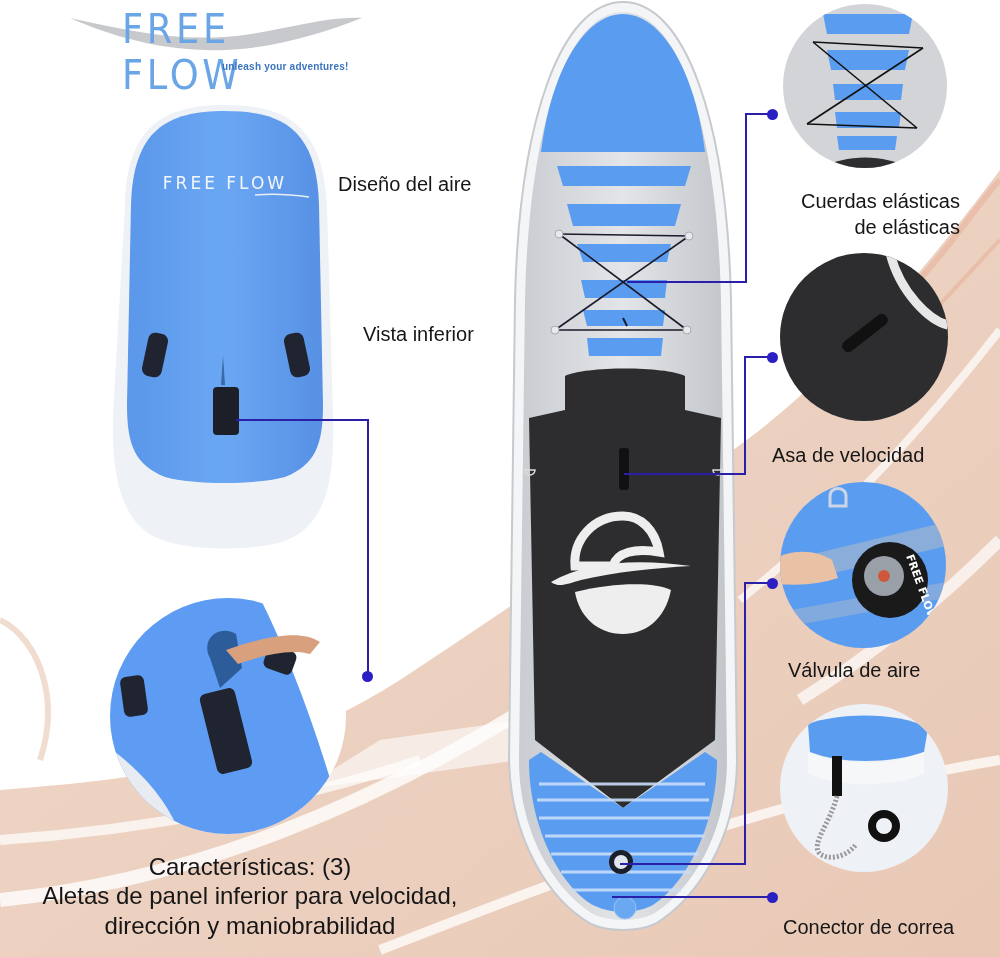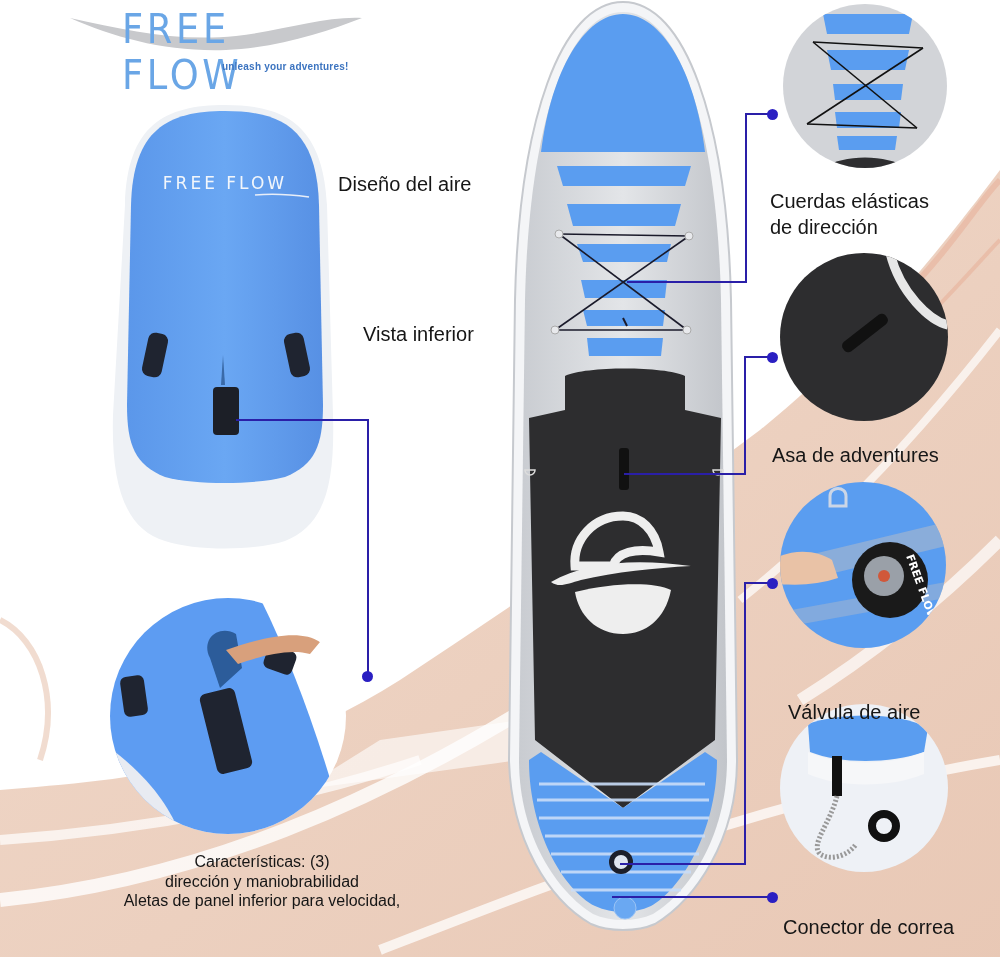--- a/index.html
+++ b/index.html
@@ -7,23 +7,23 @@
   body { position: relative; font-family: "Liberation Sans", "DejaVu Sans", sans-serif; color: #111; }
 
   .bg-layer { position: absolute; inset: 0; z-index: 0; }
   .layer { position: absolute; z-index: 2; }
 
   .brand-logo { position: absolute; left: 66px; top: 2px; width: 300px; height: 58px; z-index: 3; }
   .brand-text { position: absolute; left: 56px; top: 4px; font-size: 40px; letter-spacing: 4px; color: #6aa6e6; font-weight: normal; font-family: "DejaVu Sans", sans-serif; transform: scaleX(0.92); transform-origin: left; }
   .brand-tagline { position: absolute; left: 156px; top: 59px; font-size: 10px; color: #3c74c0; font-weight: bold; letter-spacing: 0.2px; }
 
   .label { position: absolute; z-index: 4; font-size: 20px; color: #161616; line-height: 1.3; white-space: nowrap; }
-  .label.center { text-align: left; }
-
-  .desc-block { position: absolute; left: 12px; top: 852px; width: 500px; text-align: center; font-size: 16px; line-height: 1.22; color: #161616; z-index: 4; }
+  .label.center { text-align: right; }
+
+  .desc-block { position: absolute; left: 0; top: 852px; width: 500px; text-align: center; font-size: 24px; line-height: 1.22; color: #161616; z-index: 4; }
 
   .connector { position: absolute; background: #2a1fa8; z-index: 5; }
   .dot { position: absolute; width: 11px; height: 11px; border-radius: 50%; background: #2a1fc2; z-index: 6; }
 
   .circle { position: absolute; border-radius: 50%; overflow: hidden; z-index: 3; }
 </style>
 </head>
 <body>
 
 <svg class="bg-layer" width="1000" height="957" viewBox="0 0 1000 957">
@@ -88,22 +88,22 @@
     <rect x="98" y="92" width="36" height="82" rx="6" fill="#1f2430" transform="rotate(-14 116 133)"></rect>
   </svg>
 </div>
 
 <div class="connector" style="left:236px;top:419px;width:132px;height:2px;"></div>
 <div class="connector" style="left:367px;top:419px;width:2px;height:256px;"></div>
 <div class="dot" style="left:362px;top:671px;"></div>
 
 <div class="desc-block">
   <div>Características: (3)</div>
+  <div>Aletas de panel inferior para velocidad,</div>
   <div>dirección y maniobrabilidad</div>
-  <div>Aletas de panel inferior para velocidad,</div>
 </div>
 
 <svg class="layer" style="left:505px;top:0px" width="240" height="957" viewBox="0 0 240 957">
   <defs>
     <linearGradient id="railGray" x1="0" y1="0" x2="1" y2="0">
       <stop offset="0" stop-color="#c9ccd1"></stop>
       <stop offset="0.5" stop-color="#e3e5e8"></stop>
       <stop offset="1" stop-color="#c2c5ca"></stop>
     </linearGradient>
   </defs>
@@ -191,44 +191,44 @@
       <line x1="30" y1="38" x2="140" y2="44"></line>
       <line x1="24" y1="120" x2="134" y2="124"></line>
       <line x1="30" y1="38" x2="134" y2="124"></line>
       <line x1="140" y1="44" x2="24" y2="120"></line>
     </g>
     <path d="M40,164 C60,150 104,150 124,164 Z" fill="#2e2e30"></path>
   </svg>
 </div>
 <div class="label center" style="left:770px;top:188px;width:190px;">
   <div>Cuerdas elásticas</div>
-  <div>de dirección</div>
+  <div>de elásticas</div>
 </div>
 
 <div class="circle" style="left:780px;top:253px;width:168px;height:168px;background:#2d2d2f;">
   <svg width="168" height="168" viewBox="0 0 168 168">
     <path d="M110,0 C120,40 150,68 168,72" stroke="#e7e7e7" stroke-width="9" fill="none"></path>
     <rect x="58" y="74" width="54" height="12" rx="5" fill="#111" transform="rotate(-38 85 80)"></rect>
   </svg>
 </div>
-<div class="label" style="left:772px;top:442px;">Asa de adventures</div>
+<div class="label" style="left:772px;top:442px;">Asa de velocidad</div>
 
 <div class="circle" style="left:780px;top:482px;width:166px;height:166px;background:#5a9df0;">
   <svg width="166" height="166" viewBox="0 0 166 166">
     <path d="M0,80 L166,40 L166,64 L0,104 Z" fill="#aab8cc" opacity="0.6"></path>
     <path d="M0,130 L166,100 L166,116 L0,146 Z" fill="#aab8cc" opacity="0.5"></path>
     <path d="M50,14 C50,4 66,4 66,14 L66,24 L50,24 Z" fill="none" stroke="#ccd6e6" stroke-width="3"></path>
     <circle cx="110" cy="98" r="38" fill="#1a1a1a"></circle>
     <circle cx="104" cy="94" r="20" fill="#9aa0a8"></circle>
     <circle cx="104" cy="94" r="6" fill="#d0583a"></circle>
     <text x="126" y="74" font-family="DejaVu Sans, sans-serif" font-size="11" font-weight="bold" fill="#fff" transform="rotate(70 126 74)">FREE FLOW</text>
     <path d="M0,74 C20,66 40,70 52,78 L58,96 C40,102 20,104 0,102 Z" fill="#e9c2a6"></path>
   </svg>
 </div>
-<div class="label" style="left:788px;top:657px;margin-top:42px;">Válvula de aire</div>
+<div class="label" style="left:788px;top:657px;">Válvula de aire</div>
 
 <div class="circle" style="left:780px;top:704px;width:168px;height:168px;background:#eef1f6;">
   <svg width="168" height="168" viewBox="0 0 168 168">
     <path d="M28,20 C60,8 120,8 148,24 L144,48 C110,60 60,60 30,48 Z" fill="#5a9df0"></path>
     <path d="M28,48 C60,62 110,62 144,48 L144,70 C110,84 60,84 28,70 Z" fill="#f6f7f9"></path>
     <rect x="52" y="52" width="10" height="40" fill="#111"></rect>
     <path d="M57,92 C50,120 30,140 40,150 C52,158 70,150 76,140" stroke="#999" stroke-width="5" fill="none" stroke-dasharray="2 2"></path>
     <circle cx="104" cy="122" r="12" fill="none" stroke="#111" stroke-width="8"></circle>
   </svg>
 </div>

